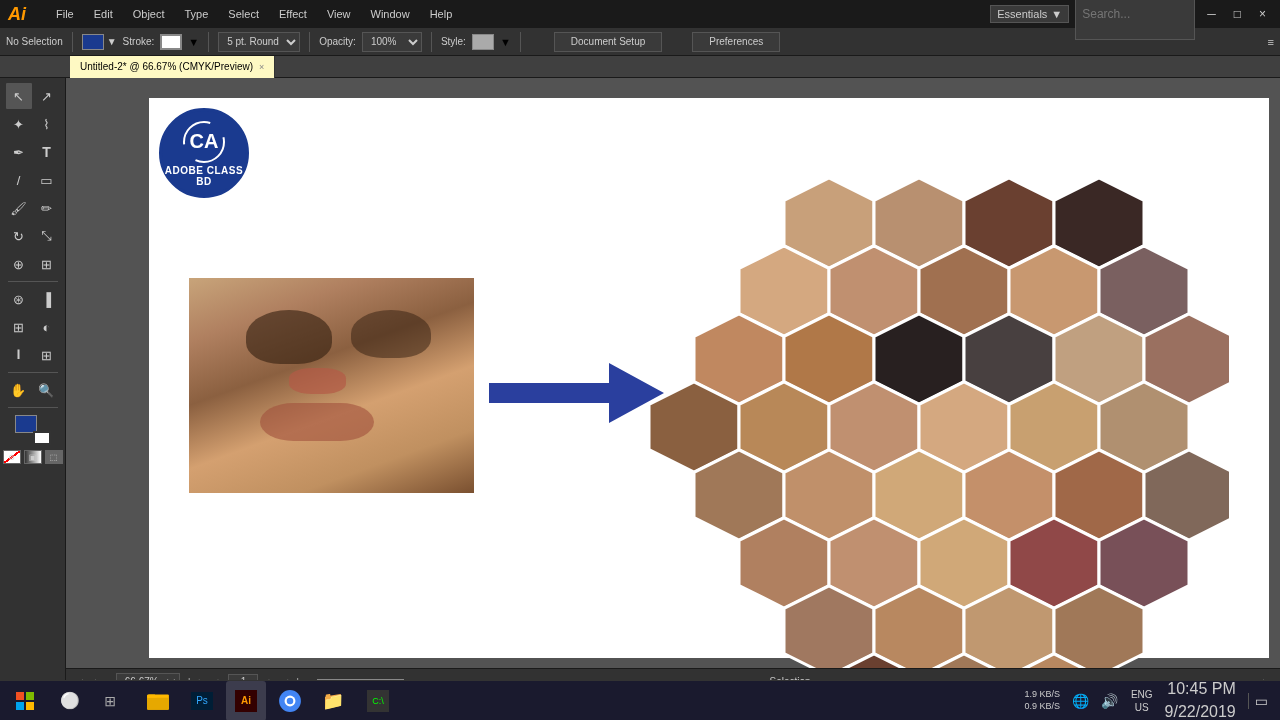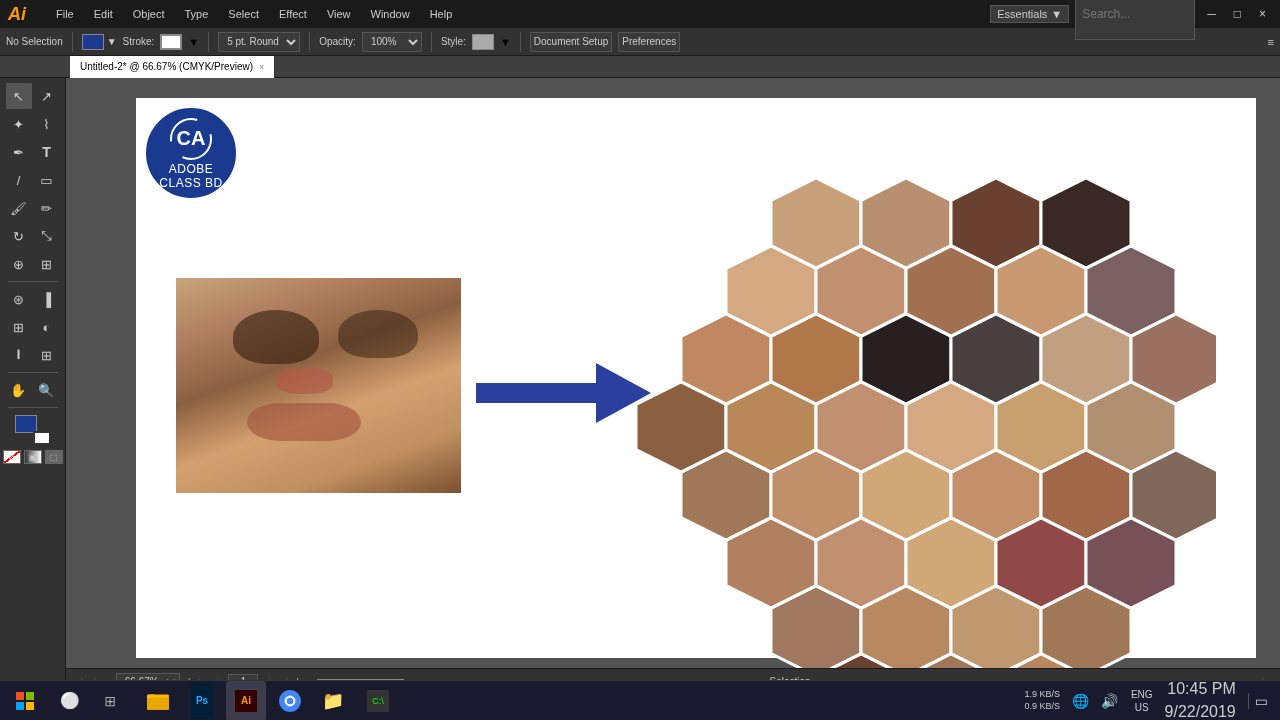--- a/index.html
+++ b/index.html
@@ -22,30 +22,30 @@
     
     #control-bar {
       width: 100%; height: 28px; background: #323232;
       display: flex; align-items: center; padding: 0 6px; gap: 6px;
       border-bottom: 1px solid #1a1a1a;
     }
     .ctrl-item { color: #ccc; font-size: 10px; display: flex; align-items: center; gap: 3px; }
     .ctrl-select { background: #3a3a3a; border: 1px solid #555; color: #ccc; padding: 1px 4px; font-size: 10px; height: 20px; cursor: pointer; }
     .ctrl-color-box { width: 22px; height: 16px; border: 1px solid #888; cursor: pointer; }
     .ctrl-separator { width: 1px; height: 20px; background: #555; margin: 0 3px; }
-    .ctrl-btn { background: #3a3a3a; border: 1px solid #555; color: #ccc; padding: 1px 3px; font-size: 10px; height: 20px; cursor: pointer; }
+    .ctrl-btn { background: #3a3a3a; border: 1px solid #555; color: #ccc; padding: 1px 16px; font-size: 10px; height: 20px; cursor: pointer; margin-left: 24px; }
 
     
     #tab-bar {
       width: 100%; height: 22px; background: #404040;
       display: flex; align-items: center; padding: 0 70px;
       border-bottom: 1px solid #1a1a1a;
     }
     .tab { background: #595959; color: #ddd; padding: 2px 10px; font-size: 10px; border-right: 1px solid #333; display: flex; align-items: center; gap: 6px; height: 22px; cursor: pointer; }
-    .tab.active { background: #ffffff; color: #000; }
+    .tab.active { background: #fef9c3; color: #000; }
     .tab-close { font-size: 9px; cursor: pointer; color: #888; }
 
     
     #main { display: flex; width: 100%; height: calc(720px - 28px - 28px - 22px - 26px); }
 
     
     #left-toolbar {
       width: 66px; background: #323232;
       display: flex; flex-direction: column; align-items: center;
       padding: 4px 0; gap: 0;
@@ -63,26 +63,26 @@
     
     #color-tools { margin-top: 4px; display: flex; flex-direction: column; align-items: center; gap: 3px; }
     #fill-stroke { position: relative; width: 36px; height: 30px; }
     #fill-box { width: 22px; height: 18px; background: #1a3a8f; border: 1px solid #888; position: absolute; top: 0; left: 0; }
     #stroke-box { width: 18px; height: 14px; background: #fff; border: 2px solid #333; position: absolute; bottom: 0; right: 0; }
     #color-icons { display: flex; gap: 3px; margin-top: 2px; }
     .color-icon-btn { width: 18px; height: 14px; cursor: pointer; border: 1px solid #666; display: flex; align-items: center; justify-content: center; font-size: 8px; color: #ccc; }
 
     
     #canvas-area { flex: 1; background: #535353; overflow: hidden; position: relative; }
-    #canvas { position: absolute; left: 70px; top: 20px; width: 1120px; height: 560px; background: white; }
+    #canvas { position: absolute; left: 83px; top: 20px; width: 1120px; height: 560px; background: white; }
 
     
     #logo-area { position: absolute; left: 10px; top: 10px; }
     .logo-circle { width: 90px; height: 90px; border-radius: 50%; background: #1a3a8f; display: flex; flex-direction: column; align-items: center; justify-content: center; color: white; border: 3px solid #1a3a8f; }
-    .logo-text-bottom { font-size: 12px; font-weight: normal; letter-spacing: 0.5px; text-align: center; }
+    .logo-text-bottom { font-size: 10px; font-weight: bold; letter-spacing: 0.5px; text-align: center; }
 
     
     #source-photo { position: absolute; left: 40px; top: 180px; width: 285px; height: 215px; }
     .photo-placeholder { width: 100%; height: 100%; background: linear-gradient(135deg, #c8a882 0%, #8b6342 30%, #d4956a 50%, #b07040 70%, #7a4f30 100%); position: relative; overflow: hidden; }
 
     
     #arrow { position: absolute; left: 340px; top: 255px; }
 
     
     #hex-grid { position: absolute; left: 440px; top: 60px; width: 640px; height: 580px; }
@@ -448,21 +448,21 @@
   </div>
   <div class="taskbar-icons">
     <div class="taskbar-icon">
       <svg width="22" height="22" viewBox="0 0 22 22">
         <rect x="1" y="5" width="20" height="14" rx="1" fill="#ffb900"></rect>
         <rect x="1" y="8" width="20" height="11" rx="1" fill="#e6a800"></rect>
         <path d="M1 8 L1 7 Q1 5 3 5 L8 5 L10 8 Z" fill="#ffb900"></path>
       </svg>
     </div>
     <div class="taskbar-icon">
-      <div style="width:22px;height:36px;background:#001e36;display:flex;align-items:center;justify-content:center;font-size:10px;font-weight:bold;color:#31a8ff;">Ps</div>
+      <div style="width:22px;height:18px;background:#001e36;display:flex;align-items:center;justify-content:center;font-size:10px;font-weight:normal;color:#31a8ff;">Ps</div>
     </div>
     <div class="taskbar-icon" style="background:rgba(255,255,255,0.15);">
       <div style="width:22px;height:22px;background:#300;display:flex;align-items:center;justify-content:center;font-size:10px;font-weight:bold;color:#ff9900;">Ai</div>
     </div>
     <div class="taskbar-icon">
       <svg width="22" height="22" viewBox="0 0 22 22">
         <circle cx="11" cy="11" r="10" fill="#4285f4"></circle>
         <circle cx="11" cy="11" r="5" fill="white"></circle>
         <circle cx="11" cy="11" r="3" fill="#4285f4"></circle>
       </svg>

